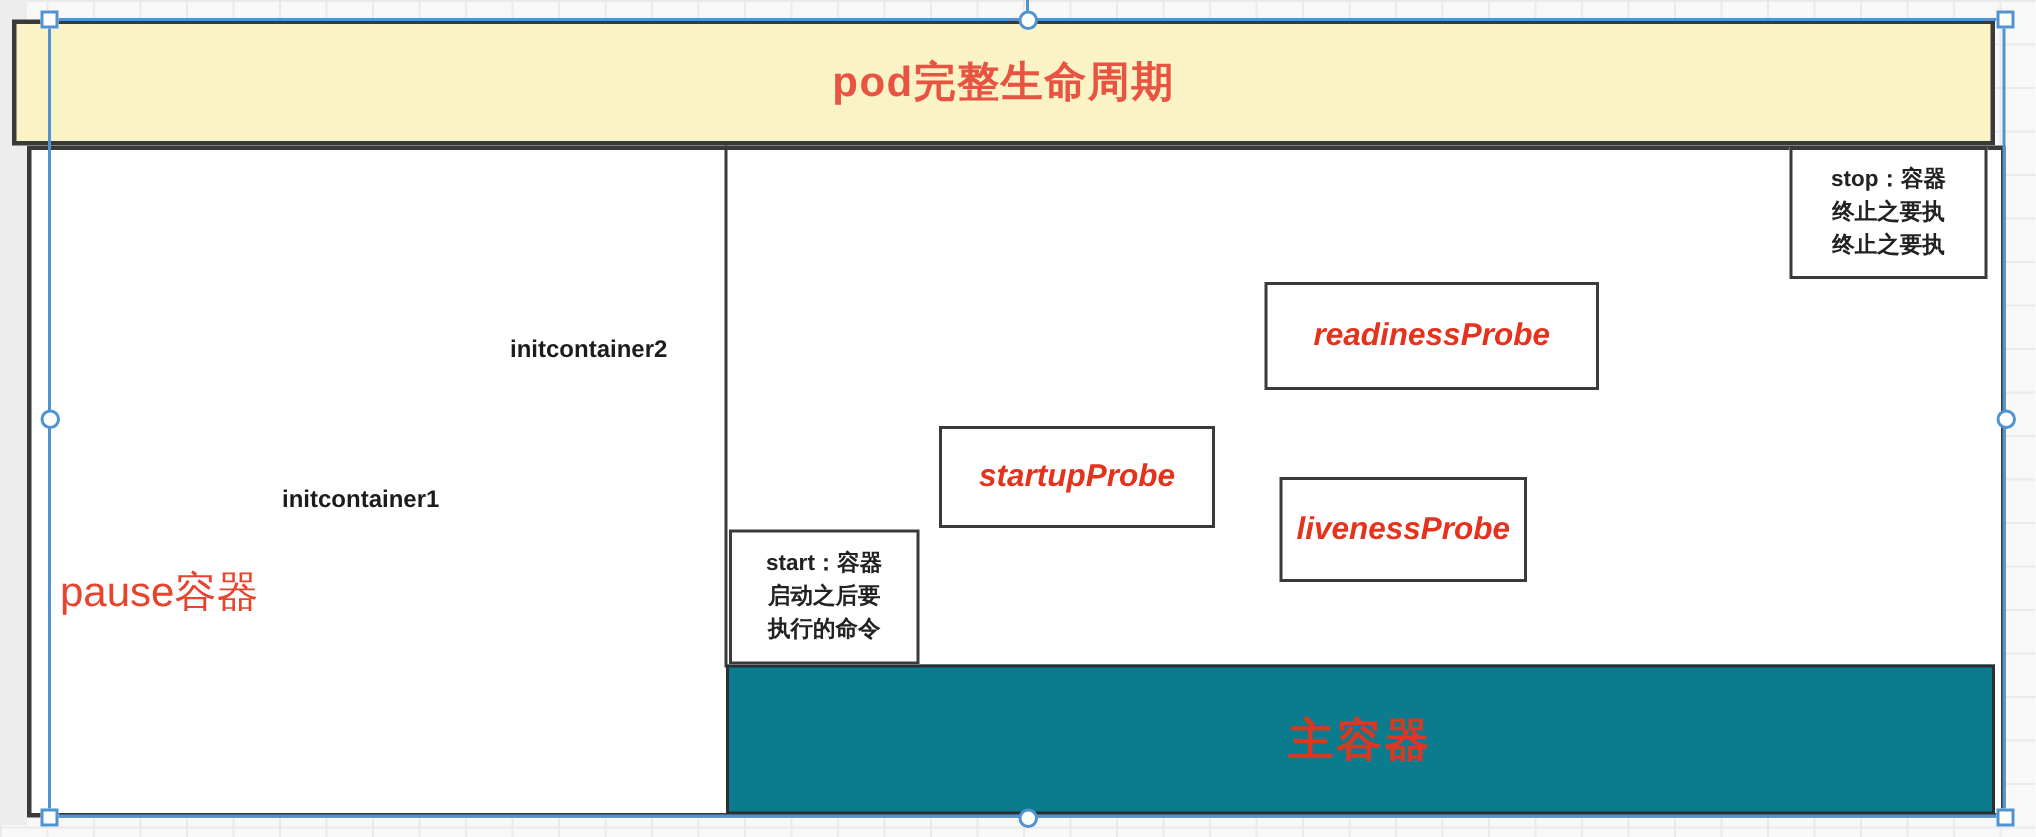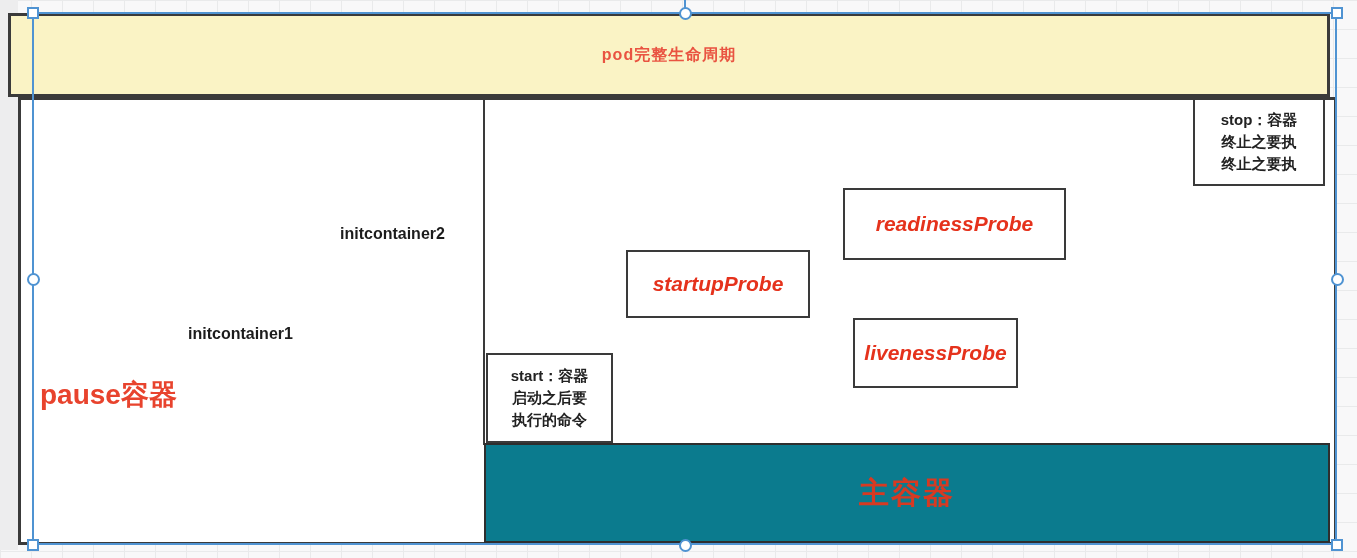--- a/index.html
+++ b/index.html
@@ -15,40 +15,40 @@
   .left-strip{position:absolute;left:0;top:8;width:18px;height:550px;background:#ededee;z-index:1;}
   .outer-frame{
     position:absolute;left:18px;top:97px;width:1319px;height:448px;
     background:#ffffff;border:3px solid var(--border_dark);box-sizing:border-box;z-index:2;
   }
   .banner{
     position:absolute;left:8px;top:13px;width:1322px;height:84px;
     background:var(--banner_fill);border:3px solid var(--border_dark);box-sizing:border-box;
     display:flex;align-items:center;justify-content:center;z-index:3;
   }
-  .banner .txt{color:var(--banner_text);font-weight:bold;font-size:16px;letter-spacing:1px;}
+  .banner .txt{color:var(--banner_text);font-weight:bold;font-size:28px;letter-spacing:1px;}
   .divider{position:absolute;left:483px;top:97px;width:2px;height:348px;background:var(--border_dark);z-index:4;}
   .init-label{position:absolute;color:var(--label_dark);font-weight:bold;font-size:16px;z-index:4;margin-top:36px;}
   .init2{left:340px;top:189px;}
   .init1{left:188px;top:289px;}
-  .pause-label{position:absolute;left:40px;top:376px;color:var(--pause_text);font-size:28px;font-weight:700;z-index:4;}
+  .pause-label{position:absolute;left:40px;top:376px;color:var(--pause_text);font-size:28px;font-weight:400;z-index:4;}
   .hook-box{
     position:absolute;background:#ffffff;border:2px solid var(--border_dark);box-sizing:border-box;
     display:flex;flex-direction:column;align-items:center;justify-content:center;
     font-weight:bold;font-size:15px;line-height:22px;color:#222;text-align:center;z-index:5;
   }
   .start-box{left:486px;top:353px;width:127px;height:90px;}
   .stop-box{left:1193px;top:98px;width:132px;height:88px;}
   .probe-box{
     position:absolute;background:#ffffff;border:2px solid var(--border_dark);box-sizing:border-box;
     display:flex;align-items:center;justify-content:center;z-index:4;
     color:var(--probe_text);font-weight:bold;font-size:21px;font-style:italic;
   }
   .readiness{left:843px;top:188px;width:223px;height:72px;}
-  .startup{left:626px;top:250px;width:184px;height:68px;}
+  .startup{left:626px;top:284px;width:184px;height:68px;}
   .liveness{left:853px;top:318px;width:165px;height:70px;}
   .main-bar{
     position:absolute;left:484px;top:443px;width:846px;height:100px;
     background:var(--main_fill);border:2px solid #2e2e2e;box-sizing:border-box;
     display:flex;align-items:center;justify-content:center;z-index:4;
   }
   .main-bar .txt{color:var(--main_text);font-weight:bold;font-size:30px;letter-spacing:2px;}
   .selection-rect{
     position:absolute;left:32px;top:12px;width:1305px;height:533px;
     border:2px solid var(--selection_blue);box-sizing:border-box;z-index:10;pointer-events:none;

